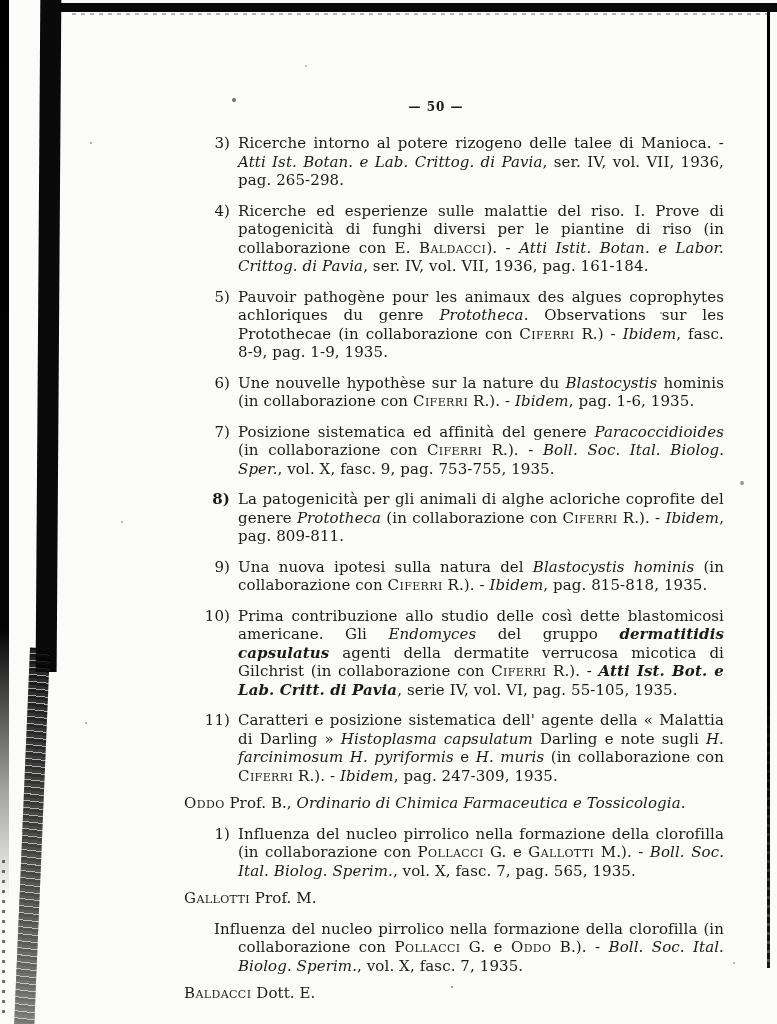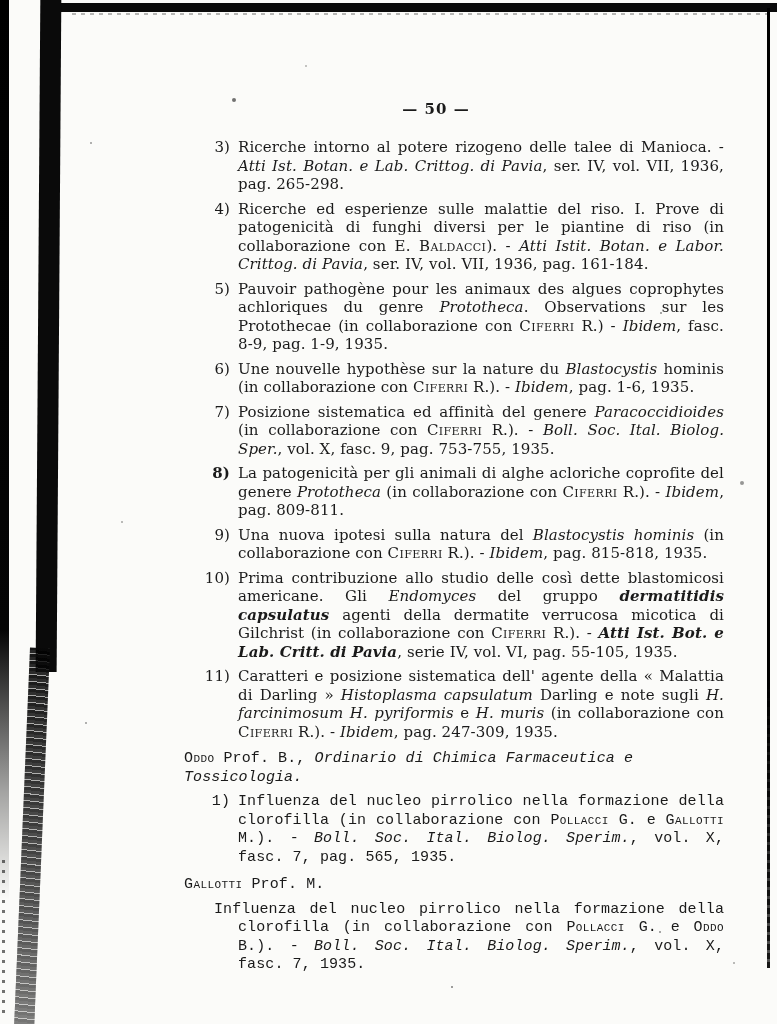--- a/index.html
+++ b/index.html
@@ -63,39 +63,39 @@
       733px 962px 0 0 rgba(0,0,0,.35),
       305px 65px 0 0 rgba(0,0,0,.3);
   }
 
   
   .content {
     position: absolute; left: 184px; top: 100px; width: 540px;
   }
   .page-num {
     text-align: center; margin: 0 36px 20px 0;
-    font-size: 15px; font-weight: bold; letter-spacing: 1px;
+    font-size: 12px; font-weight: bold; letter-spacing: 1px;
   }
   .entry {
     font-size: 15px; line-height: 18.5px;
     text-align: justify;
     padding-left: 54px; text-indent: -54px;
-    margin: 6px 0 2px 0;
+    margin: 12px 0 2px 0;
     letter-spacing: .1px;
   }
   .entry .num {
     display: inline-block; width: 46px; text-align: right;
     margin-right: 8px; text-indent: 0;
   }
   .entry .num[data-style="b"] { font-weight: 700; }
   .entry[data-variant="noNum"] { text-indent: -24px; }
   .entry[data-variant="tight"] { padding-left: 40px; text-indent: -40px; }
   .entry[data-variant="tight"] .num { width: 32px; }
 
-  .section { margin-top: 9px; font-family: Liberation Mono, monospace; }
+  .section { margin-top: 9px; }
   .section-header {
     font-size: 15px; line-height: 18.5px; margin: 0 0 4px 0;
     letter-spacing: .1px;
   }
   .seg    { font-style: normal; }
   .seg-i  { font-style: italic; }
   .seg-b  { font-weight: 400; }
   .seg-bi { font-weight: 700; font-style: italic; }
   .seg-sc { font-variant: small-caps; letter-spacing: .4px; }
 </style>
@@ -140,20 +140,21 @@
           </div>
         </div>
         <div class="section">
           <div class="section-header"><span class="seg-sc">Gallotti</span><span class="seg"> Prof. M.</span></div>
           <div>
 
           <div class="entry" data-variant="noNum"><span class="txt"><span class="seg">Influenza del nucleo pirrolico nella formazione della clorofilla (in collaborazione con </span><span class="seg-sc">Pollacci</span><span class="seg"> G. e </span><span class="seg-sc">Oddo</span><span class="seg"> B.). - </span><span class="seg-i">Boll. Soc. Ital. Biolog. Sperim.</span><span class="seg">, vol. X, fasc. 7, 1935.</span></span></div>
           </div>
         </div>
         <div class="section">
+          <div class="section-header"><span class="seg-sc">Baldacci</span><span class="seg"> Dott. E.</span></div>
           <div>
 
           </div>
         </div>
       </div>
 
   </div>
 </div>
 
 </body></html>

